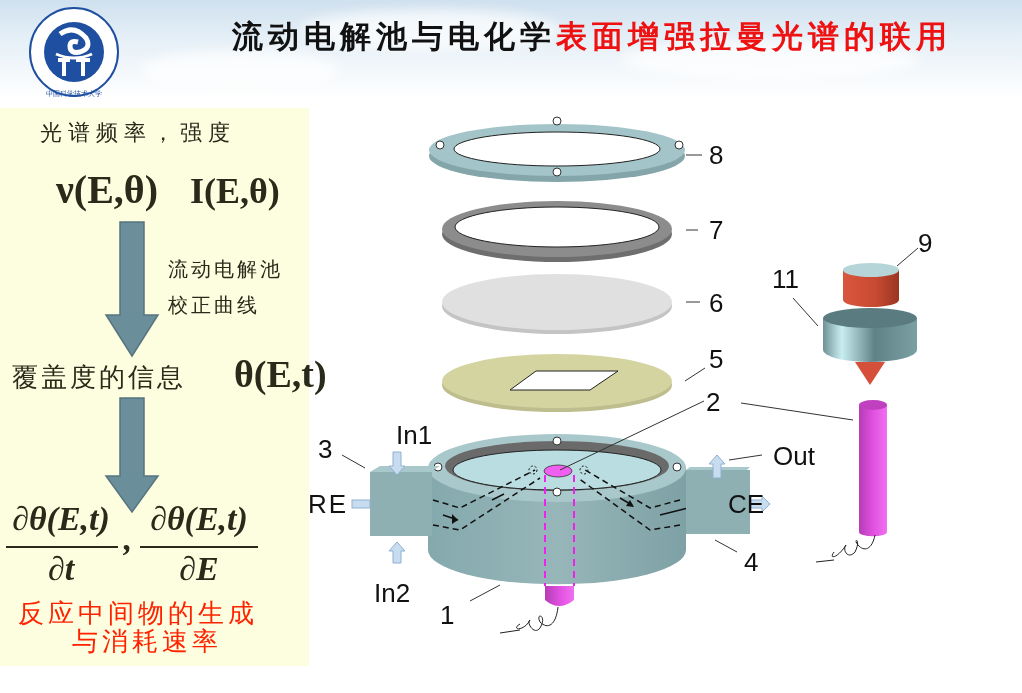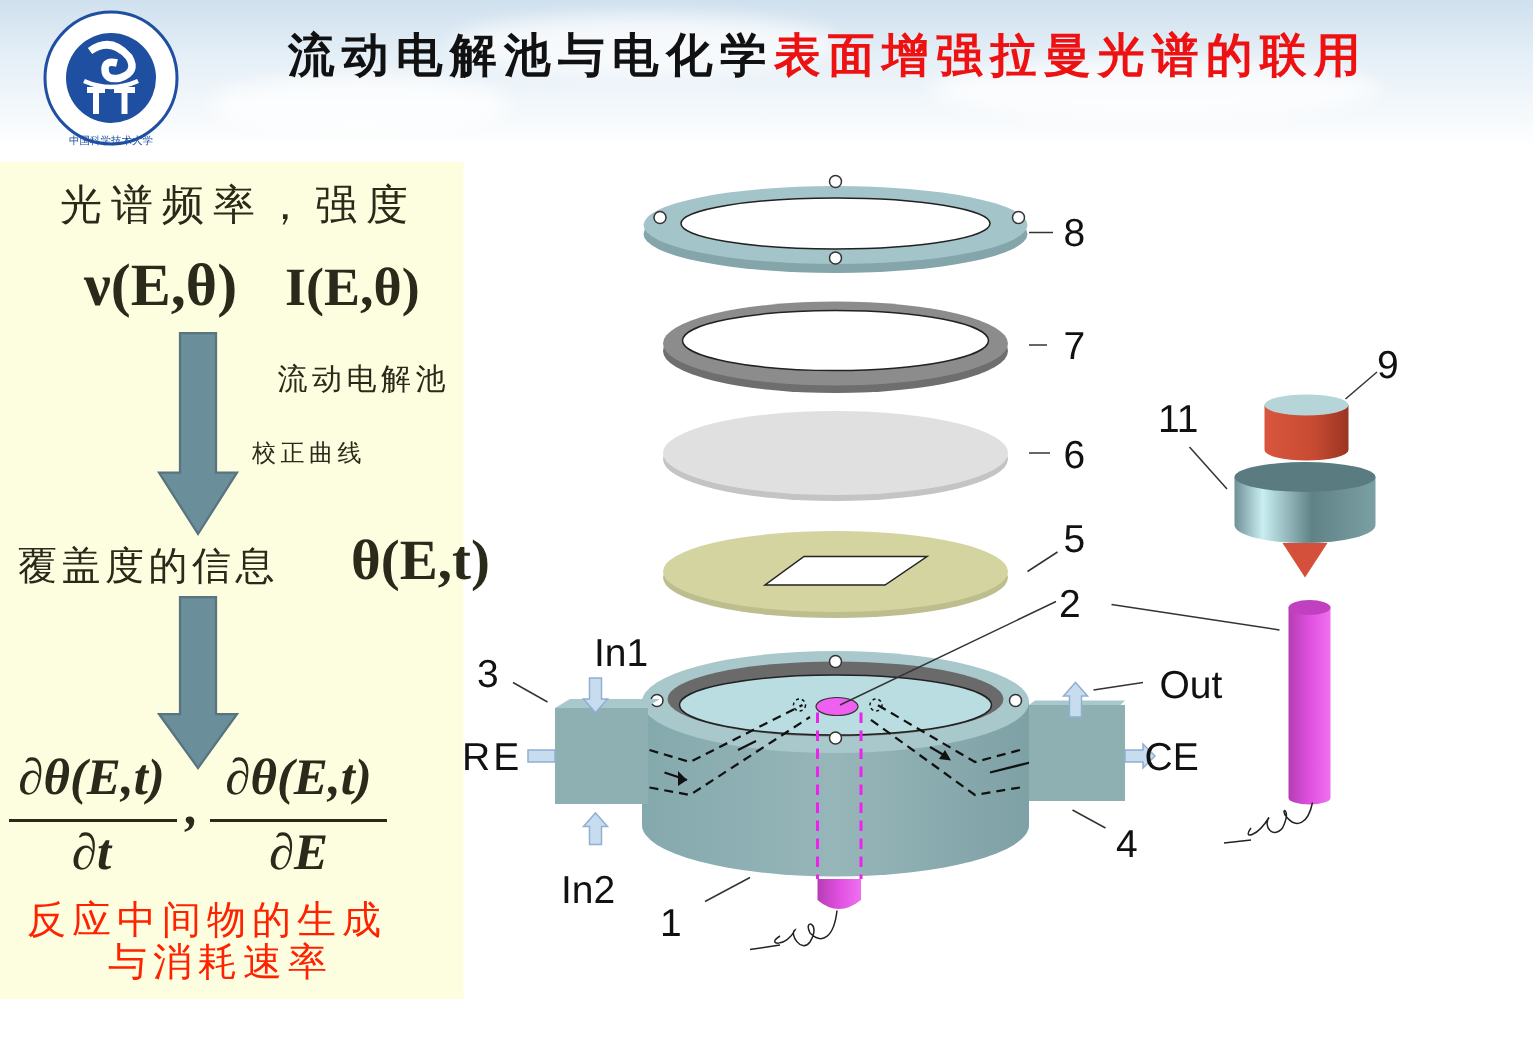--- a/index.html
+++ b/index.html
@@ -2,21 +2,21 @@
 <html><head>
 <meta charset="utf-8">
 <style>
   html,body{margin:0;padding:0;}
   body{width:1022px;height:693px;position:relative;overflow:hidden;background:#ffffff;font-family:"Liberation Sans",sans-serif;}
   .header{position:absolute;left:0;top:0;width:1022px;height:98px;
     background:linear-gradient(180deg,#cfe0ee 0%,#e3eef6 35%,#f2f7fb 70%,#ffffff 100%);}
   .cloud{position:absolute;border-radius:50%;background:rgba(255,255,255,0.7);filter:blur(6px);}
   .logo{position:absolute;left:12px;top:4px;width:120px;height:96px;}
   .title{position:absolute;left:192px;top:16px;font-family:"DejaVu Serif",serif;font-size:31px;font-weight:bold;letter-spacing:5px;white-space:nowrap;}
-  .title .black{color:#111;}
+  .title .black{color:#111;margin-left:40px;}
   .title .red{color:#ee1111;}
   .leftpanel{position:absolute;left:0;top:108px;width:309px;height:558px;background:#fdfde0;}
   .lt{position:absolute;font-family:"DejaVu Serif",serif;color:#2a2a1a;white-space:nowrap;}
   .math{position:absolute;font-family:"Liberation Serif",serif;font-weight:bold;color:#2a2a1a;white-space:nowrap;}
   .red-text{position:absolute;font-family:"DejaVu Serif",serif;color:#ff2200;white-space:nowrap;font-size:26px;letter-spacing:4px;}
   .arrow{position:absolute;}
   .diagram{position:absolute;left:0;top:0;width:1022px;height:693px;}
   .lbl{position:absolute;font-family:"Liberation Sans",sans-serif;font-size:26px;color:#111;white-space:nowrap;}
   .frac{position:absolute;font-family:"Liberation Serif",serif;font-style:italic;font-weight:bold;color:#2a2a1a;font-size:34px;text-align:center;white-space:nowrap;}
   .fracline{position:absolute;height:2px;background:#2a2a1a;}
@@ -43,30 +43,30 @@
     <text x="62" y="92" font-size="7" fill="#1f4fa0" text-anchor="middle" font-family="DejaVu Sans, sans-serif">中国科学技术大学</text>
   </svg>
 </div>
 
 <div class="title">
   <span class="black">流动电解池与电化学</span><span class="red">表面增强拉曼光谱的联用</span>
 </div>
 
 <div class="leftpanel"></div>
 
-<div class="lt" style="left:40px;top:118px;font-size:28px;letter-spacing:6px;">光谱频率，强度</div>
+<div class="lt" style="left:40px;top:118px;font-size:22px;letter-spacing:6px;">光谱频率，强度</div>
 <div class="math" style="left:56px;top:166px;font-size:40px;">ν(E,θ)</div>
 <div class="math" style="left:190px;top:170px;font-size:36px;">I(E,θ)</div>
 
 <svg class="arrow" style="left:100px;top:220px;" width="60" height="140">
   <polygon points="20,2 44,2 44,95 58,95 32,136 6,95 20,95" fill="#6b8e9b" stroke="#57747f" stroke-width="1.5"></polygon>
 </svg>
 
-<div class="lt" style="left:168px;top:239px;font-size:20px;letter-spacing:3px;margin-left:17px;">流动电解池</div>
-<div class="lt" style="left:168px;top:292px;font-size:16px;letter-spacing:3px;">校正曲线</div>
+<div class="lt" style="left:168px;top:256px;font-size:20px;letter-spacing:3px;">流动电解池</div>
+<div class="lt" style="left:168px;top:292px;font-size:20px;letter-spacing:3px;">校正曲线</div>
 
 <div class="lt" style="left:12px;top:360px;font-size:26px;letter-spacing:3px;">覆盖度的信息</div>
 <div class="math" style="left:200px;top:352px;font-size:38px;margin-left:34px;">θ(E,t)</div>
 
 <svg class="arrow" style="left:100px;top:396px;" width="60" height="120">
   <polygon points="20,2 44,2 44,80 58,80 32,116 6,80 20,80" fill="#6b8e9b" stroke="#57747f" stroke-width="1.5"></polygon>
 </svg>
 
 <div class="frac" style="left:2px;top:500px;width:118px;">∂θ(E,t)</div>
 <div class="fracline" style="left:6px;top:546px;width:112px;"></div>
@@ -232,13 +232,13 @@
 <div class="lbl" style="left:318px;top:434px;">3</div>
 <div class="lbl" style="left:744px;top:547px;">4</div>
 <div class="lbl" style="left:440px;top:600px;">1</div>
 <div class="lbl" style="left:918px;top:228px;">9</div>
 <div class="lbl" style="left:772px;top:264px;">11</div>
 
 <div class="lbl" style="left:396px;top:420px;">In1</div>
 <div class="lbl" style="left:374px;top:578px;">In2</div>
 <div class="lbl" style="left:308px;top:489px;letter-spacing:2px;">RE</div>
 <div class="lbl" style="left:773px;top:441px;">Out</div>
-<div class="lbl" style="left:763px;top:489px;">CE</div>
+<div class="lbl" style="left:728px;top:489px;">CE</div>
 
 </body></html>

